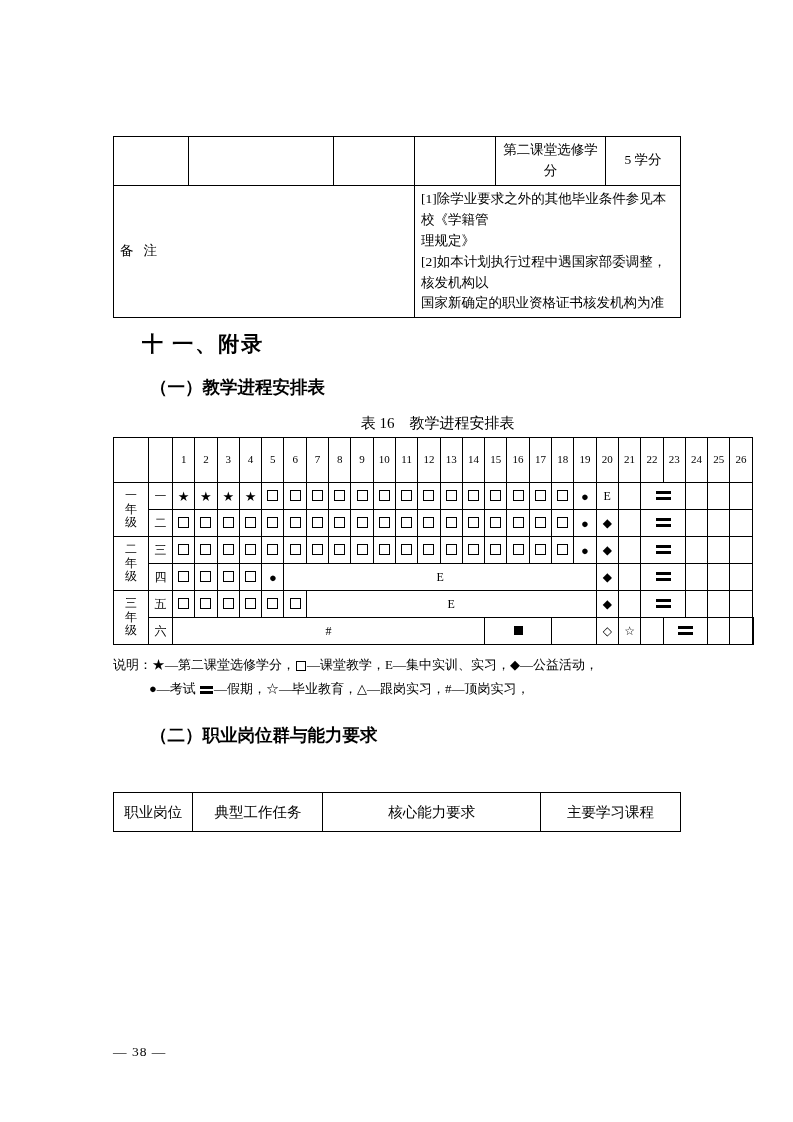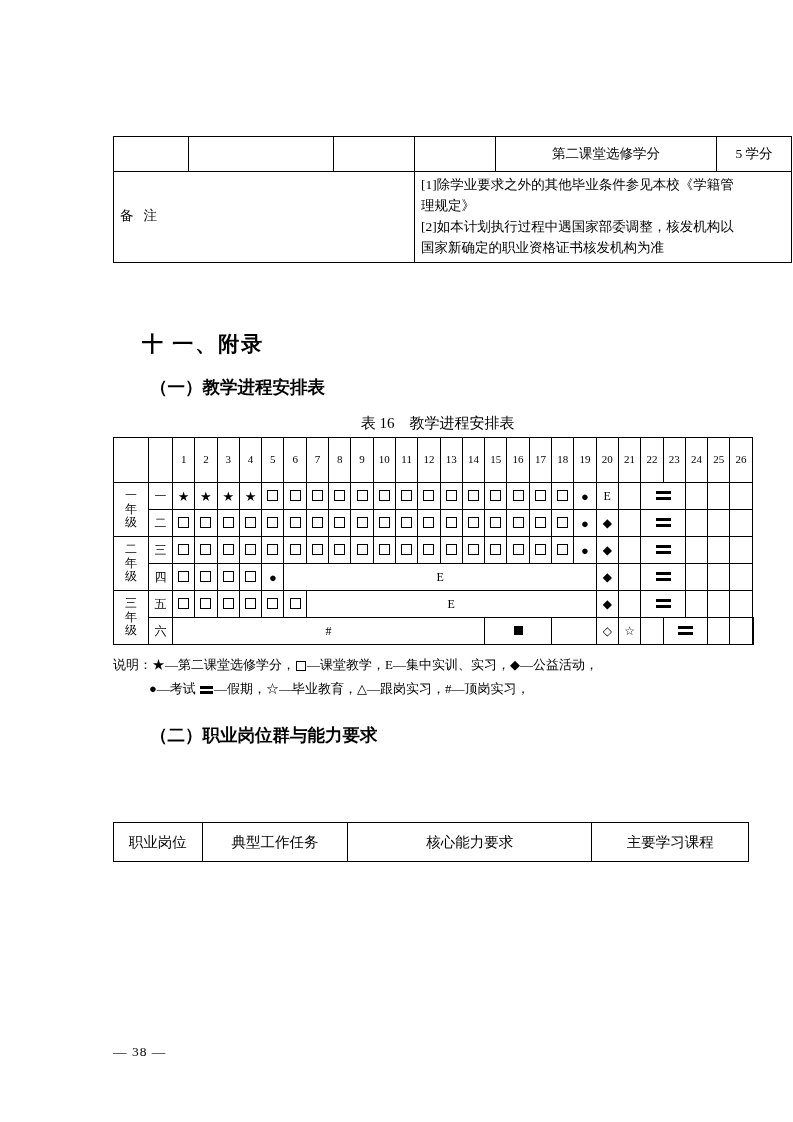--- a/index.html
+++ b/index.html
@@ -20,21 +20,21 @@
     width: 793px;
     height: 1122px;
     box-sizing: border-box;
   }
 
   
   .top-table {
     position: absolute;
     left: 113px;
     top: 136px;
-    width: 679px;
+    width: 568px;
     border-collapse: collapse;
     font-size: 13.5px;
     font-family: "Liberation Serif", "DejaVu Serif", serif;
   }
   .top-table td {
     border: 1px solid #000;
     padding: 3px 6px;
     vertical-align: middle;
     line-height: 1.55;
   }
@@ -184,22 +184,22 @@
     height: 8px;
     background: #000;
     vertical-align: middle;
     margin: 0 1px;
   }
 
   
   .t17 {
     position: absolute;
     left: 113px;
-    top: 822px;
-    width: 636px;
+    top: 792px;
+    width: 568px;
     border-collapse: collapse;
     font-size: 14.5px;
     font-family: "Liberation Serif", "DejaVu Serif", serif;
   }
   .t17 td {
     border: 1px solid #000;
     text-align: center;
     height: 36px;
     vertical-align: middle;
   }

